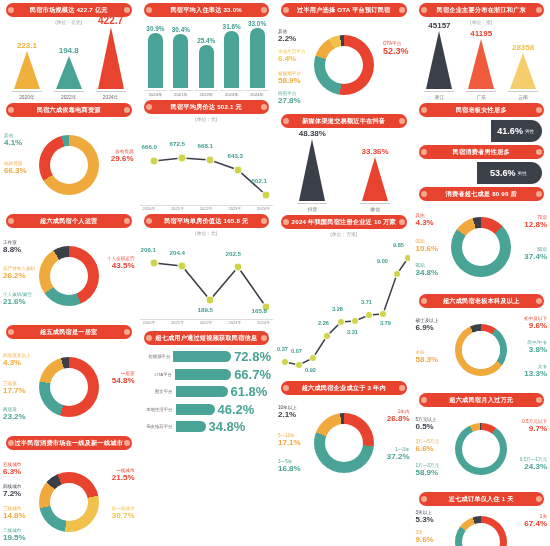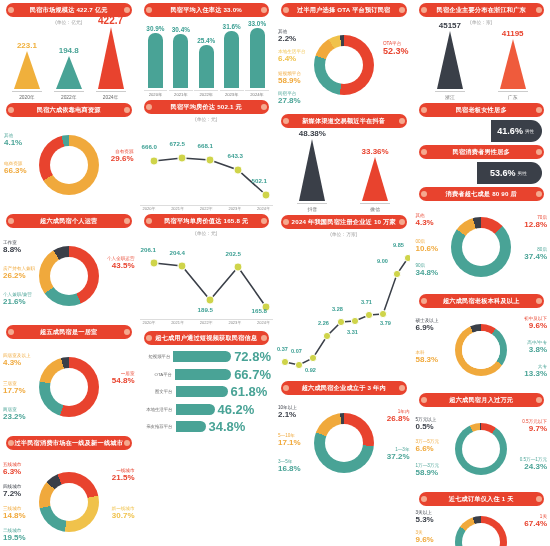--- a/index.html
+++ b/index.html
@@ -422,20 +422,25 @@
       <div class="tri-item">
         <div class="tri-val" style="color:#3a3f48">45157</div>
         <div class="tri" style="border-bottom:58px solid #3a3f48"></div>
         <div class="tri-lbl">浙江</div>
       </div>
       <div class="tri-item">
         <div class="tri-val" style="color:#e8432e">41195</div>
         <div class="tri" style="border-bottom:50px solid #ef5b3c"></div>
         <div class="tri-lbl">广东</div>
       </div>
+      <div class="tri-item">
+        <div class="tri-val" style="color:#f0c24b">28358</div>
+        <div class="tri" style="border-bottom:36px solid #f5cd6d"></div>
+        <div class="tri-lbl">云南</div>
+      </div>
     </div>
 
     <div class="ribbon">民宿老板女性居多</div>
     <div class="gbar">
       <div class="gbar-l" style="width:58.4%">
         <span class="gsmall">女性</span>
         <span class="gbig">58.4%</span>
       </div>
       <div class="gbar-r" style="width:41.6%">
         <span class="gbig">41.6%</span>

